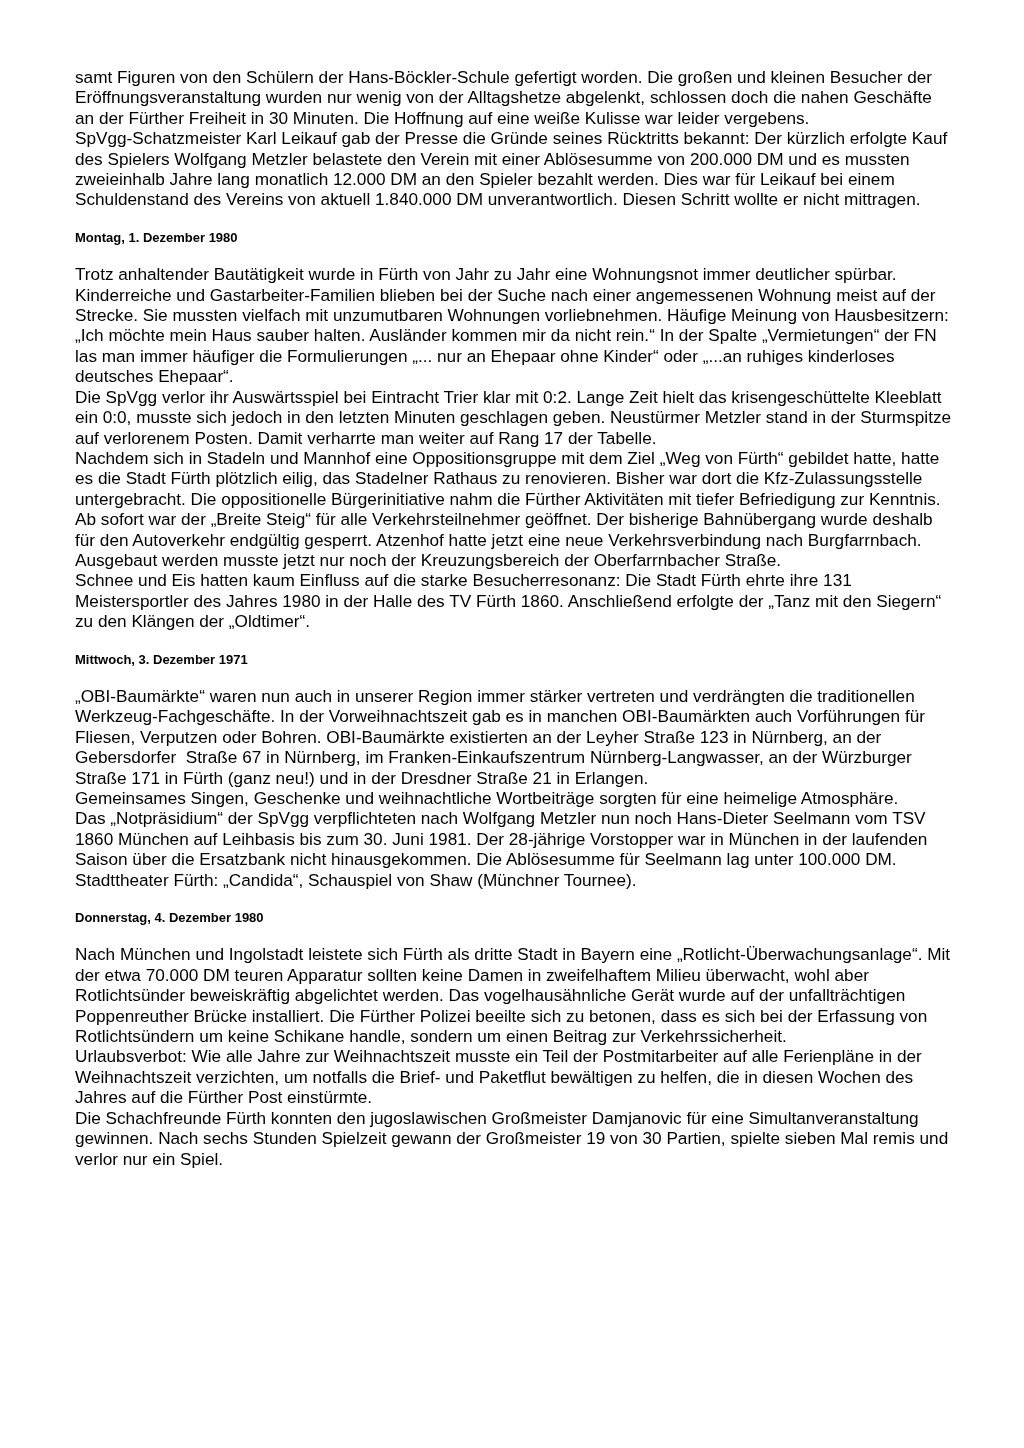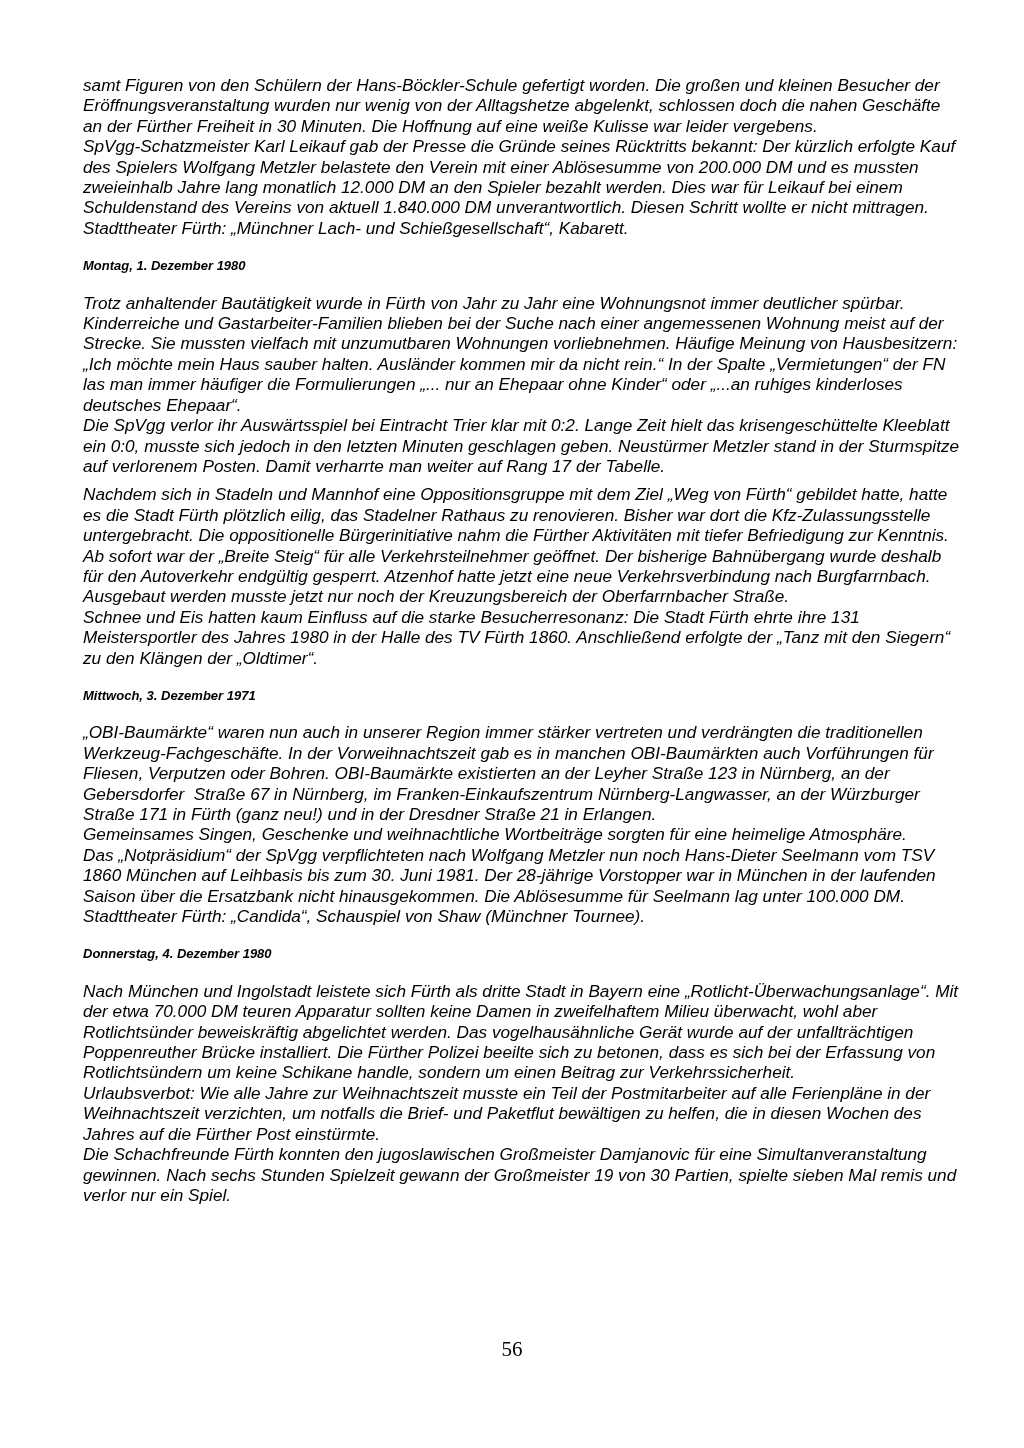--- a/index.html
+++ b/index.html
@@ -23,23 +23,22 @@
     left: 75px;
     top: 67px;
     width: 900px;
     font-family: "Liberation Sans", "DejaVu Sans", sans-serif;
     font-size: 17.2px;
     line-height: 20.4px;
     color: #000000;
     letter-spacing: 0;
   }
   .day-section {
-    margin: 8px;
+    margin: 0;
     padding: 0;
-    font-style: italic;
   }
   .day-heading {
     font-family: "Liberation Sans", "DejaVu Sans", sans-serif;
     font-size: 13px;
     line-height: 20.4px;
     font-weight: bold;
     color: #000000;
     margin: 18px 0 16px 0;
     padding: 0;
     white-space: pre;
@@ -69,21 +68,20 @@
   <main class="text-column">
 
     <section class="day-section">
         <p class="para">samt Figuren von den Schülern der Hans-Böckler-Schule gefertigt worden. Die großen und kleinen Besucher der
 Eröffnungsveranstaltung wurden nur wenig von der Alltagshetze abgelenkt, schlossen doch die nahen Geschäfte
 an der Fürther Freiheit in 30 Minuten. Die Hoffnung auf eine weiße Kulisse war leider vergebens.</p>
         <p class="para">SpVgg-Schatzmeister Karl Leikauf gab der Presse die Gründe seines Rücktritts bekannt: Der kürzlich erfolgte Kauf
 des Spielers Wolfgang Metzler belastete den Verein mit einer Ablösesumme von 200.000 DM und es mussten
 zweieinhalb Jahre lang monatlich 12.000 DM an den Spieler bezahlt werden. Dies war für Leikauf bei einem
 Schuldenstand des Vereins von aktuell 1.840.000 DM unverantwortlich. Diesen Schritt wollte er nicht mittragen.</p>
-        <p class="para">Stadttheater Fürth: „Münchner Lach- und Schießgesellschaft“, Kabarett.</p>
       </section>
 
     <section class="day-section">
       <h2 class="day-heading">Montag, 1. Dezember 1980</h2>
       <div>
           <p class="para">Trotz anhaltender Bautätigkeit wurde in Fürth von Jahr zu Jahr eine Wohnungsnot immer deutlicher spürbar.
 Kinderreiche und Gastarbeiter-Familien blieben bei der Suche nach einer angemessenen Wohnung meist auf der
 Strecke. Sie mussten vielfach mit unzumutbaren Wohnungen vorliebnehmen. Häufige Meinung von Hausbesitzern:
 „Ich möchte mein Haus sauber halten. Ausländer kommen mir da nicht rein.“ In der Spalte „Vermietungen“ der FN
 las man immer häufiger die Formulierungen „... nur an Ehepaar ohne Kinder“ oder „...an ruhiges kinderloses
@@ -136,15 +134,14 @@
 Weihnachtszeit verzichten, um notfalls die Brief- und Paketflut bewältigen zu helfen, die in diesen Wochen des
 Jahres auf die Fürther Post einstürmte.</p>
           <p class="para">Die Schachfreunde Fürth konnten den jugoslawischen Großmeister Damjanovic für eine Simultanveranstaltung
 gewinnen. Nach sechs Stunden Spielzeit gewann der Großmeister 19 von 30 Partien, spielte sieben Mal remis und
 verlor nur ein Spiel.</p>
         </div>
     </section>
 
   </main>
 
-  <footer class="page-number">56</footer>
 
 </div>
 
 </body></html>

